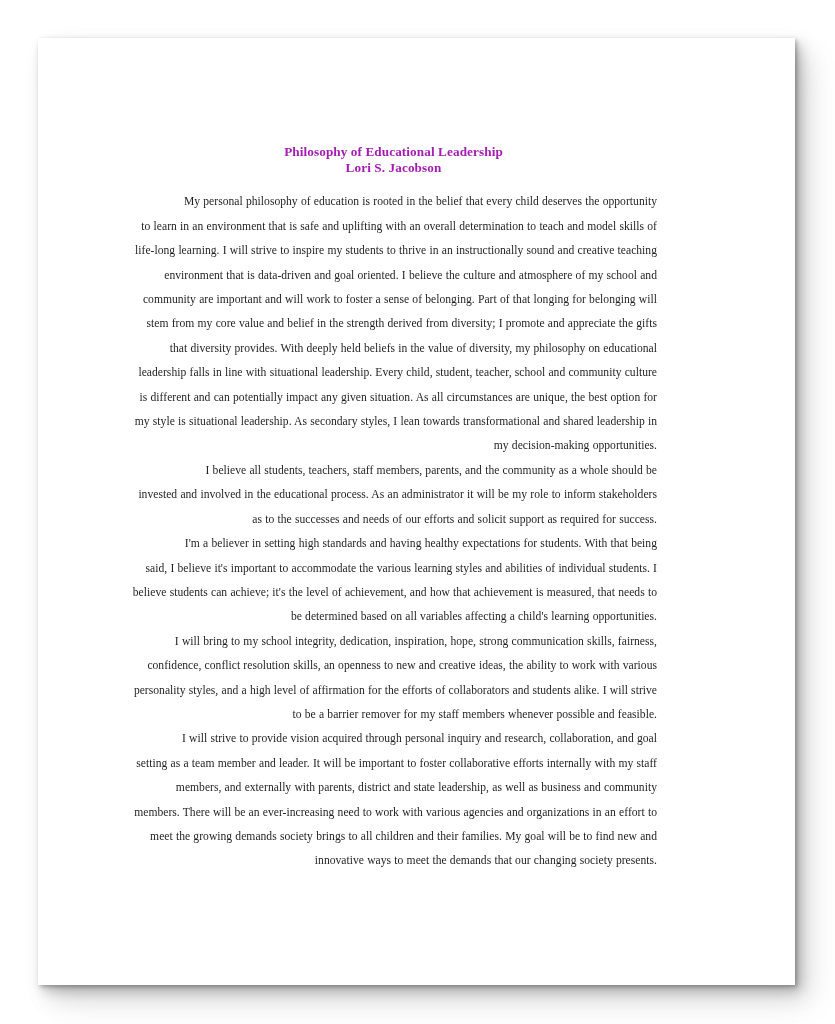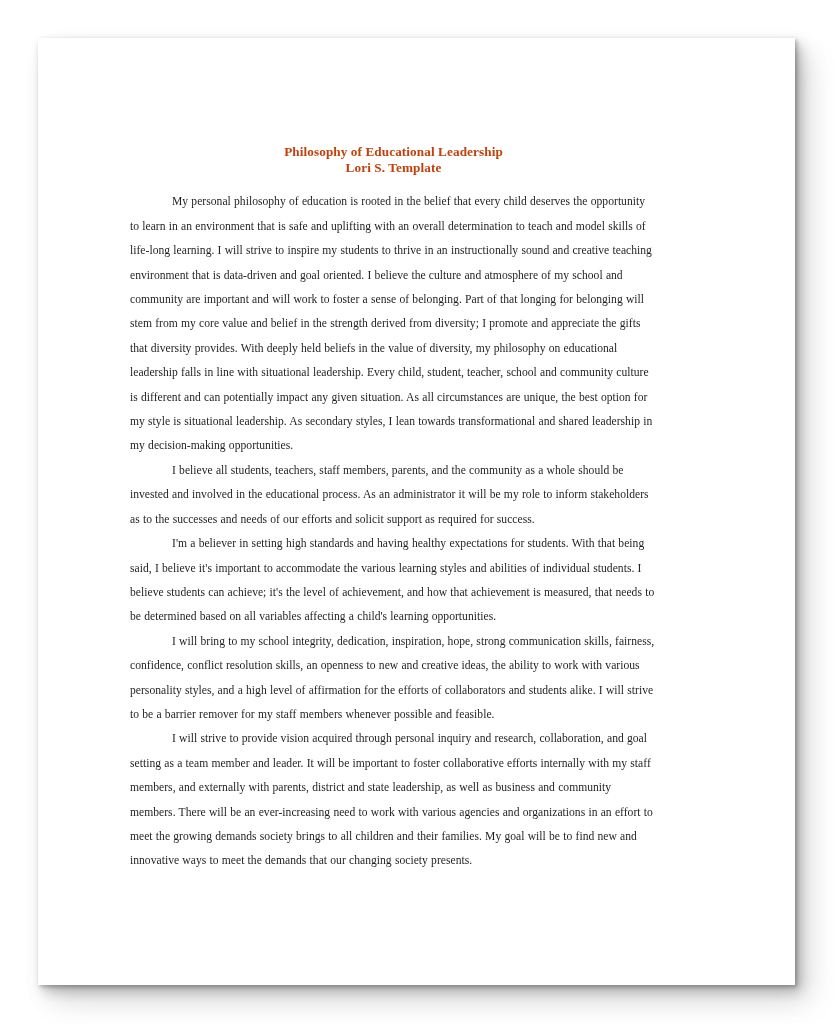--- a/index.html
+++ b/index.html
@@ -43,32 +43,32 @@
     left: 92px;   
     top: 106px;   
     width: 527px; 
   }
 
   .doc-title {
     text-align: center;
     font-weight: bold;
     font-size: 13.2px;
     line-height: 16.2px;
-    color: #c2410c;
+    color: #a21caf;
     letter-spacing: 0.1px;
     margin: 0;
   }
   .doc-title .title-line { display: block; }
 
   .para {
     margin: 0;
     font-size: 11.6px;
     line-height: 24.4px;
     color: #1f1f1f;
-    text-align: left;
+    text-align: right;
     text-indent: 42px;
     letter-spacing: 0.02px;
     word-spacing: 0.3px;
   }
   #body-text { margin-top: 14px; }
 
   
   #logo {
     position: absolute;
     left: 0;
@@ -94,21 +94,21 @@
 <body>
 
 <div id="page-canvas">
 
   <div id="paper">
 
     <div id="doc">
 
       <div class="doc-title">
         <span class="title-line">Philosophy of Educational Leadership</span>
-        <span class="title-line">Lori S. Template</span>
+        <span class="title-line">Lori S. Jacobson</span>
       </div>
 
       <div id="body-text">
         <p class="para">My personal philosophy of education is rooted in the belief that every child deserves the opportunity to learn in an environment that is safe and uplifting with an overall determination to teach and model skills of life-long learning.  I will strive to inspire my students to thrive in an instructionally sound and creative teaching environment that is data-driven and goal oriented.  I believe the culture and atmosphere of my school and community are important and will work to foster a sense of belonging.  Part of that longing for belonging will stem from my core value and belief in the strength derived from diversity; I promote and appreciate the gifts that diversity provides.  With deeply held beliefs in the value of diversity, my philosophy on educational leadership falls in line with situational leadership.  Every child, student, teacher, school and community culture is different and can potentially impact any given situation.  As all circumstances are unique, the best option for my style is situational leadership.  As secondary styles, I lean towards transformational and shared leadership in my decision-making opportunities.</p>
         <p class="para">I believe all students, teachers, staff members, parents, and the community as a whole should be invested and involved in the educational process.  As an administrator it will be my role to inform stakeholders as to the successes and needs of our efforts and solicit support as required for success.</p>
         <p class="para">I'm a believer in setting high standards and having healthy expectations for students.  With that being said, I believe it's important to accommodate the various learning styles and abilities of individual students.  I believe students can achieve; it's the level of achievement, and how that achievement is measured, that needs to be determined based on all variables affecting a child's learning opportunities.</p>
         <p class="para">I will bring to my school integrity, dedication, inspiration, hope, strong communication skills, fairness, confidence, conflict resolution skills, an openness to new and creative ideas, the ability to work with various personality styles, and a high level of affirmation for the efforts of collaborators and students alike.  I will strive to be a barrier remover for my staff members whenever possible and feasible.</p>
         <p class="para">I will strive to provide vision acquired through personal inquiry and research, collaboration, and goal setting as a team member and leader.  It will be important to foster collaborative efforts internally with my staff members, and externally with parents, district and state leadership, as well as business and community members.  There will be an ever-increasing need to work with various agencies and organizations in an effort to meet the growing demands society brings to all children and their families.  My goal will be to find new and innovative ways to meet the demands that our changing society presents.</p>
       </div>
 

